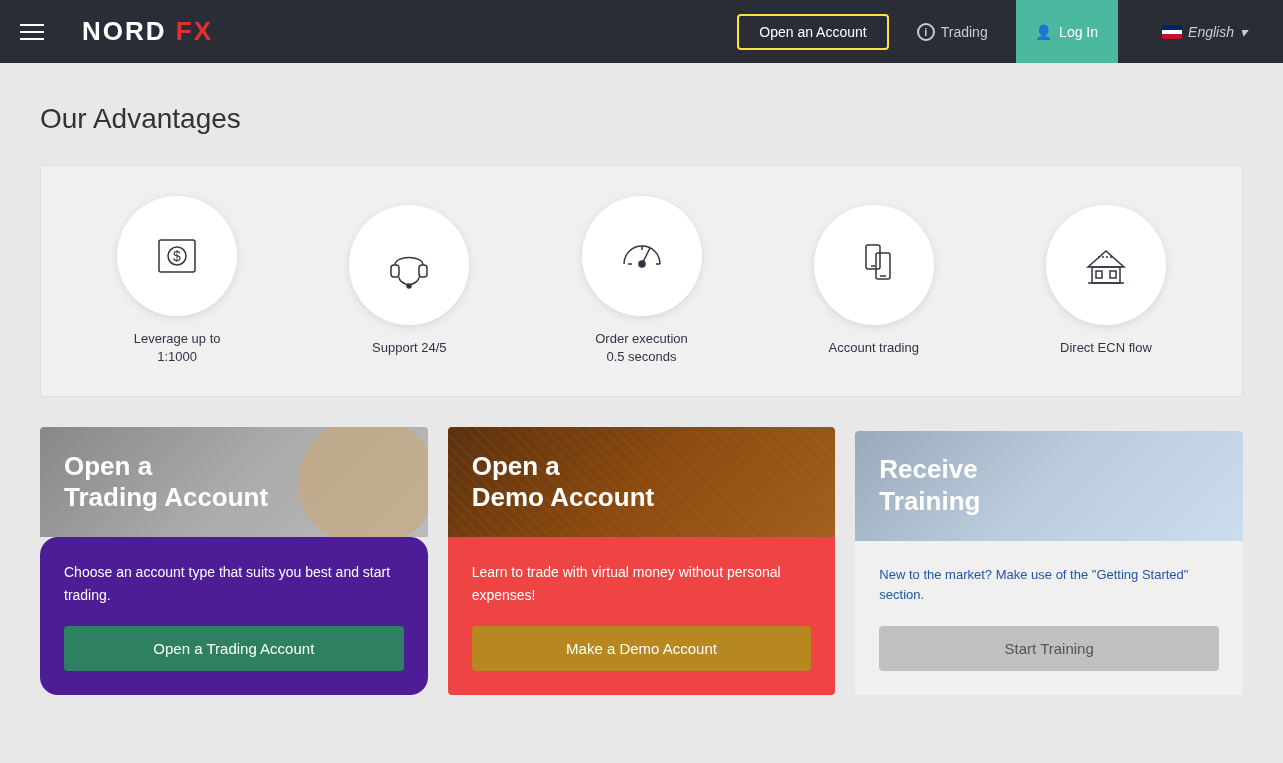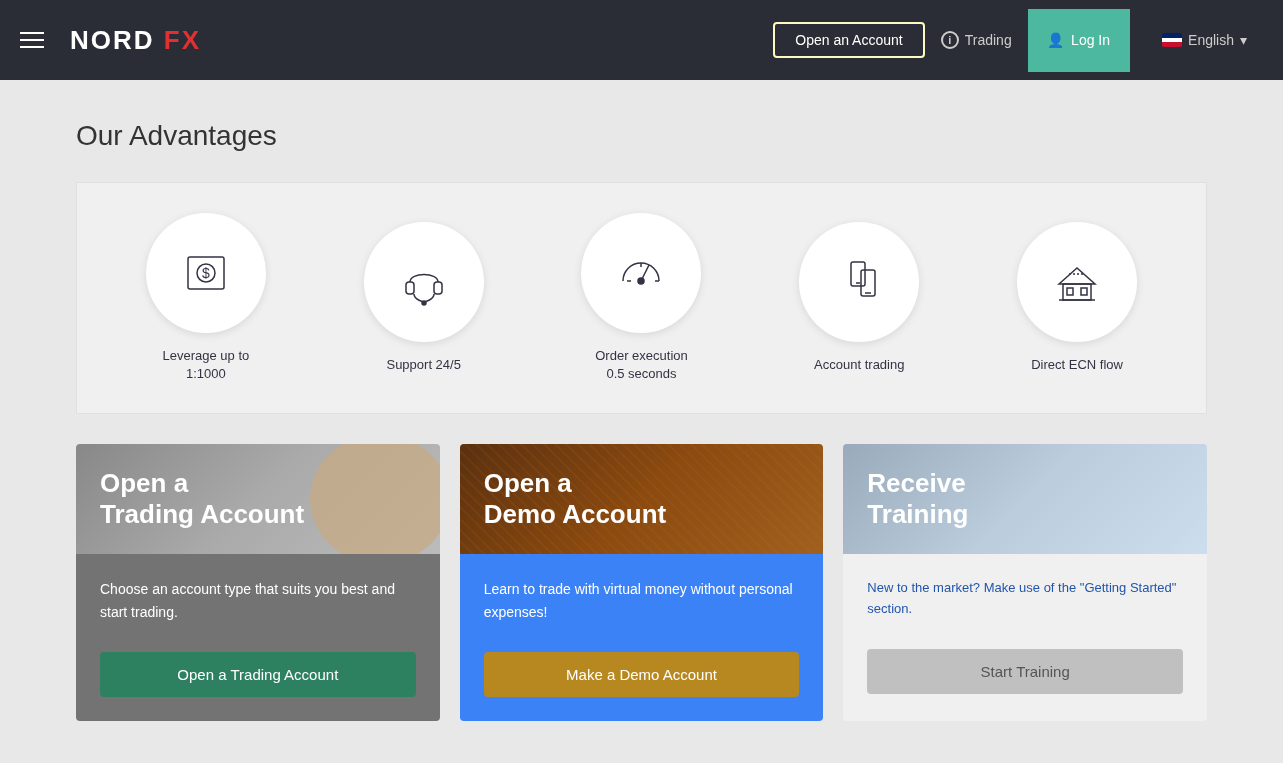--- a/index.html
+++ b/index.html
@@ -1,42 +1,42 @@
 <!DOCTYPE html>
 <html><head>
   <meta charset="utf-8">
   <style>
     * { margin: 0; padding: 0; box-sizing: border-box; }
     body { font-family: Arial, sans-serif; background: #e8e8e8; min-height: 763px; width: 1283px; }
 
     
     .header {
       background: #2a2d35;
-      height: 80px;
+      height: 63px;
       display: flex;
       align-items: center;
       padding: 0 20px;
-      gap: 16px;
+      gap: 28px;
     }
     .hamburger {
       display: flex; flex-direction: column; gap: 5px; cursor: pointer; margin-right: 10px;
     }
     .hamburger span { display: block; width: 24px; height: 2px; background: #fff; }
     .logo {
       color: #fff;
       font-size: 26px;
       font-weight: 900;
       letter-spacing: 2px;
       text-transform: uppercase;
       margin-right: auto;
     }
     .logo-fx { color: #e03030; }
     .btn-open-account {
       background: transparent;
-      border: 2px solid #fef9c3;
+      border: 2px solid #fde047;
       color: #fff;
       padding: 8px 20px;
       border-radius: 4px;
       cursor: pointer;
       font-size: 14px;
       white-space: nowrap;
     }
     .header-support {
       display: flex; align-items: center; gap: 6px; color: #ccc; font-size: 14px; cursor: pointer;
     }
@@ -47,36 +47,37 @@
       height: 63px;
       display: flex;
       align-items: center;
       gap: 6px;
       font-size: 14px;
       cursor: pointer;
     }
     .header-lang {
       display: flex; align-items: center; gap: 6px; color: #ccc; font-size: 14px; cursor: pointer;
       padding: 0 16px;
+      font-style: italic;
     }
     .flag {
       width: 20px; height: 14px;
       background: linear-gradient(to bottom, #012169 33%, #fff 33%, #fff 66%, #c8102e 66%);
       border-radius: 2px;
       position: relative;
       overflow: hidden;
     }
     .info-icon {
       width: 18px; height: 18px; border-radius: 50%; border: 2px solid #ccc;
       display: flex; align-items: center; justify-content: center; color: #ccc; font-size: 11px; font-weight: bold;
     }
 
     
     .main {
-      padding: 40px 76px;
+      padding: 40px 40px;
     }
     .section-title {
       font-size: 28px;
       color: #333;
       margin-bottom: 30px;
       font-weight: 400;
     }
 
     
     .advantages-grid {
@@ -114,20 +115,21 @@
     .advantage-label {
       font-size: 13px;
       color: #334;
       line-height: 1.4;
     }
 
     
     .cards-row {
       display: flex;
       gap: 20px;
+      align-items: flex-end;
     }
     .card {
       flex: 1;
       border-radius: 4px;
       overflow: hidden;
       display: flex;
       flex-direction: column;
     }
     .card-image {
       height: 110px;
@@ -157,36 +159,35 @@
       line-height: 1.6;
       color: #fff;
     }
     .card-button {
       padding: 14px 20px;
       border: none;
       border-radius: 4px;
       font-size: 15px;
       cursor: pointer;
       font-weight: 500;
-      margin-top: 9px;
     }
 
     
     .card-1 .card-image {
       background: linear-gradient(135deg, #888 0%, #aaa 50%, #bbb 100%);
     }
-    .card-1 .card-body { background: #737373; }
+    .card-1 .card-body { background: #4c1d95; border-radius: 18px; }
     .card-1 .card-desc { color: #fff; }
     .card-1 .card-button { background: #2d8060; color: #fff; }
 
     
     .card-2 .card-image {
       background: linear-gradient(135deg, #5a3010 0%, #8b4a10 50%, #a06020 100%);
     }
-    .card-2 .card-body { background: #3b82f6; }
+    .card-2 .card-body { background: #ef4444; }
     .card-2 .card-desc { color: #fff; }
     .card-2 .card-button { background: #b88820; color: #fff; }
 
     
     .card-3 .card-image {
       background: linear-gradient(135deg, #9ab 0%, #bcd 50%, #cde 100%);
     }
     .card-3 .card-body { background: #f0f0f0; }
     .card-3 .card-desc { color: #2255aa; font-size: 13px; }
     .card-3 .card-button { background: #c0c0c0; color: #555; }

